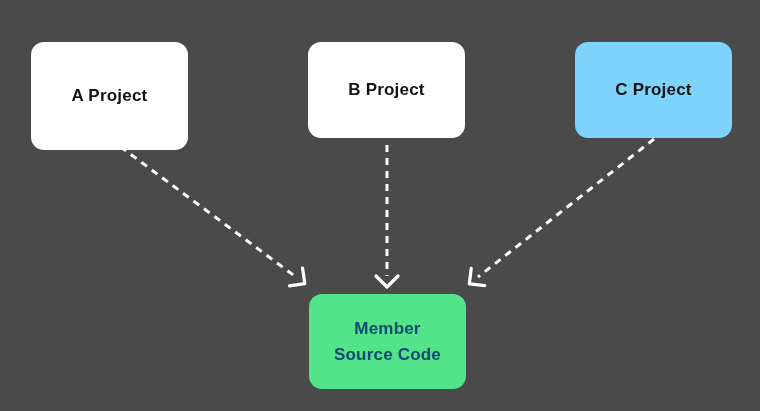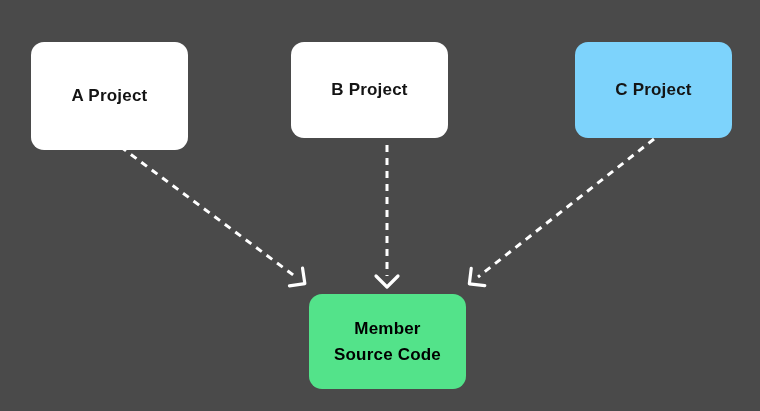--- a/index.html
+++ b/index.html
@@ -27,21 +27,21 @@
     display: flex;
     align-items: center;
     justify-content: center;
     text-align: center;
     font-weight: 700;
     font-size: 17px;
     line-height: 26px;
     letter-spacing: 0.2px;
   }
   .node-a { left: 31px;  top: 42px;  width: 157px; height: 108px; }
-  .node-b { left: 291px; top: 42px;  width: 157px; height: 96px; }
+  .node-b { left: 308px; top: 42px;  width: 157px; height: 96px; }
   .node-c { left: 575px; top: 42px;  width: 157px; height: 96px; }
   .node-member { left: 309px; top: 294px; width: 157px; height: 95px; }
   .node-label {
     display: block;
     padding: 0 18px;
   }
 </style>
 </head>
 <body>
 
@@ -63,17 +63,17 @@
   </div>
 
   <div class="node node-b" style="background: rgb(255, 255, 255); color: rgb(20, 20, 20);">
     <span class="node-label">B Project</span>
   </div>
 
   <div class="node node-c" style="background: #7dd3fc; color: rgb(20, 20, 20);">
     <span class="node-label">C Project</span>
   </div>
 
-  <div class="node node-member" style="background: rgb(83, 227, 138); color: #000000;">
+  <div class="node node-member" style="background: rgb(83, 227, 138); color: #0c4a6e;">
     <span class="node-label">Member Source Code</span>
   </div>
 
 </div>
 
 </body></html>

